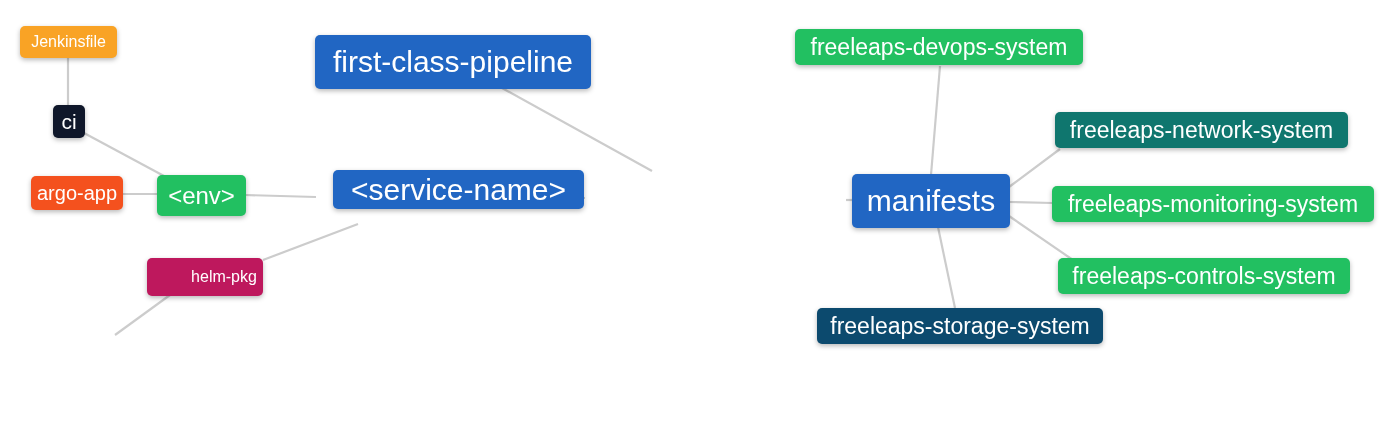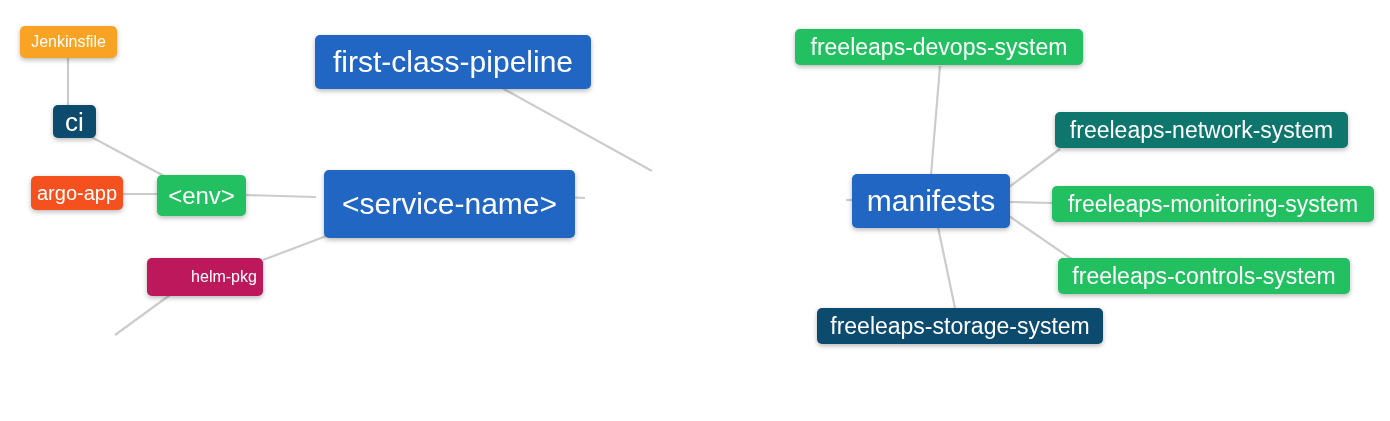--- a/index.html
+++ b/index.html
@@ -62,33 +62,33 @@
       <line x1="931" y1="175" x2="940" y2="66" stroke="#cccccc"></line>
       <line x1="1009" y1="187" x2="1060" y2="149" stroke="#cccccc"></line>
       <line x1="1009" y1="202" x2="1053" y2="203" stroke="#cccccc"></line>
       <line x1="1009" y1="216" x2="1073" y2="260" stroke="#cccccc"></line>
       <line x1="938" y1="227" x2="955" y2="308" stroke="#cccccc"></line>
     </svg>
 
 <div class="node" style="left: 20px; top: 26px; width: 97px; height: 32px; font-size: 16px; background: rgb(249, 163, 37); color: rgb(255, 255, 255);">
       <span>Jenkinsfile</span>
     </div>
-    <div class="node" style="left: 53px; top: 105px; width: 43px; height: 33px; font-size: 26px; background: #0c4a6e; color: rgb(255, 255, 255);">
+    <div class="node" style="left: 53px; top: 105px; width: 32px; height: 33px; font-size: 21px; background: #0f172a; color: rgb(255, 255, 255);">
       <span>ci</span>
     </div>
     <div class="node" style="left: 31px; top: 176px; width: 92px; height: 34px; font-size: 20px; background: rgb(244, 81, 30); color: rgb(255, 255, 255);">
       <span>argo-app</span>
     </div>
     <div class="node" style="left: 157px; top: 175px; width: 89px; height: 41px; font-size: 24px; background: rgb(34, 192, 97); color: rgb(255, 255, 255);">
       <span>&lt;env&gt;</span>
     </div>
     <div class="node" style="left: 315px; top: 35px; width: 276px; height: 54px; font-size: 30px; background: rgb(33, 102, 195); color: rgb(255, 255, 255);">
       <span>first-class-pipeline</span>
     </div>
-    <div class="node" style="left: 324px; top: 170px; width: 251px; height: 68px; font-size: 30px; background: rgb(33, 102, 195); color: rgb(255, 255, 255);">
+    <div class="node" style="left: 333px; top: 170px; width: 251px; height: 39px; font-size: 30px; background: rgb(33, 102, 195); color: rgb(255, 255, 255);">
       <span>&lt;service-name&gt;</span>
     </div>
     <div class="node" style="left: 852px; top: 174px; width: 158px; height: 54px; font-size: 30px; background: rgb(33, 102, 195); color: rgb(255, 255, 255);">
       <span>manifests</span>
     </div>
     <div class="node" style="left: 795px; top: 29px; width: 288px; height: 36px; font-size: 23px; background: rgb(34, 192, 97); color: rgb(255, 255, 255); text-align: center;">
       <span>freeleaps-devops-system</span>
     </div>
     <div class="node" style="left: 1055px; top: 112px; width: 293px; height: 36px; font-size: 23px; background: #0f766e; color: rgb(255, 255, 255);">
       <span>freeleaps-network-system</span>

